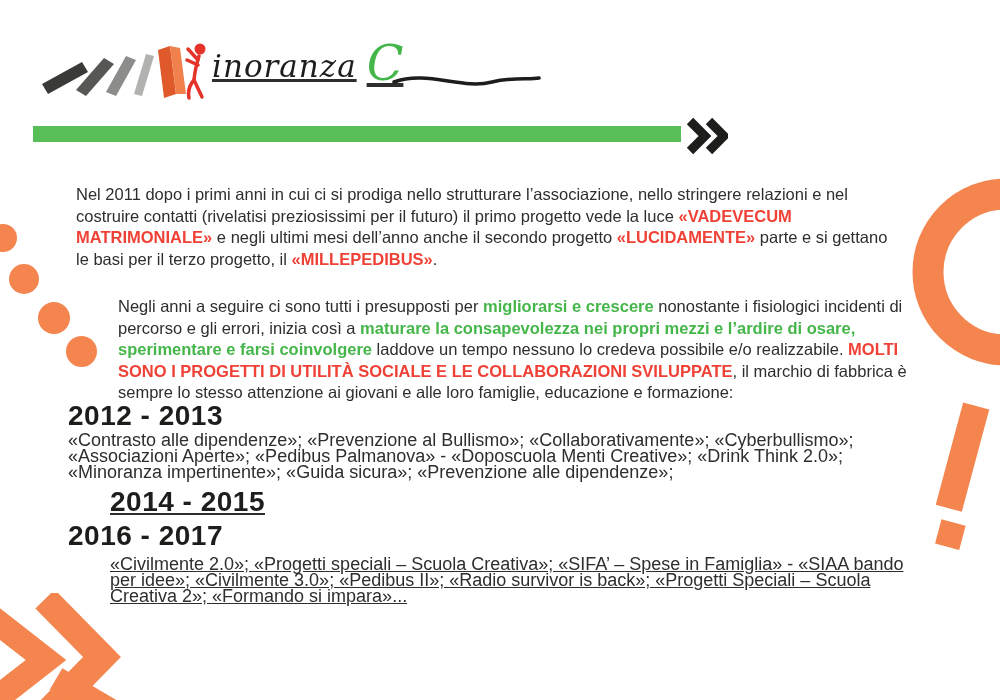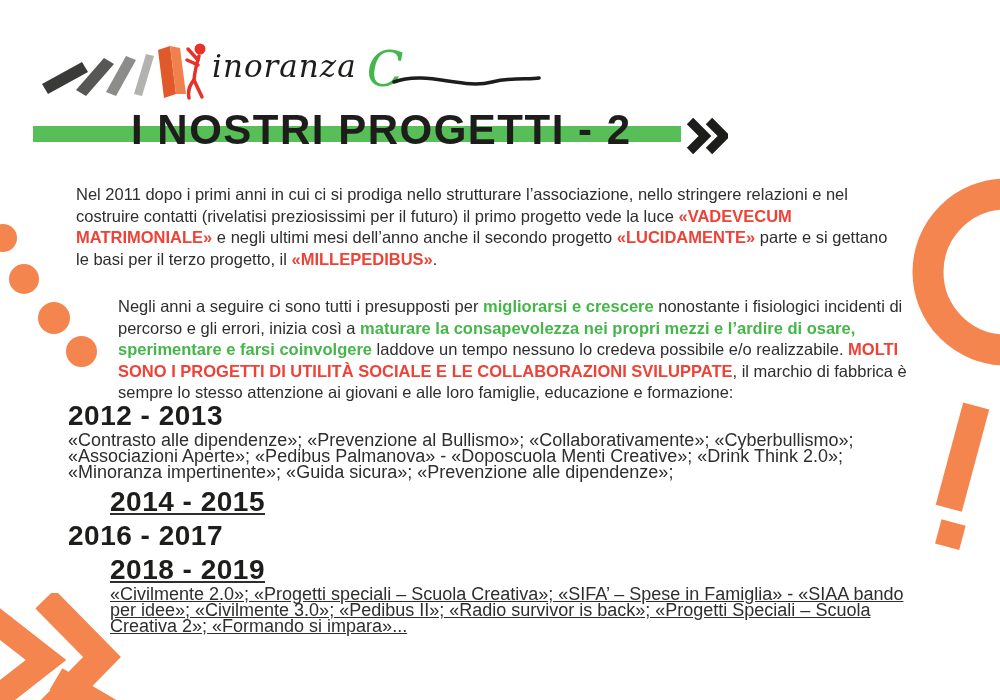--- a/index.html
+++ b/index.html
@@ -1,21 +1,21 @@
 <!DOCTYPE html>
 <html style="--orange: #F5854E; --green: #57BE58; --green_text: #45B649; --red_text: #EF4136; --ink: #1D1D1B; --body: #2E2E2D; --logo_red: #E6332A; --logo_orange: #F0814C; --logo_orange_dark: #E0592B; --gray1: #3A3A39; --gray2: #575756; --gray3: #8C8C8B; --gray4: #B2B2B1;"><head>
 <meta charset="utf-8">
 <style>
   html,body{margin:0;padding:0;}
   .page{position:relative;width:1000px;height:700px;overflow:hidden;background:#ffffff;
         font-family:"Liberation Sans",sans-serif;color:var(--body);}
   
   .logo{position:absolute;left:40px;top:26px;width:480px;height:76px;}
   .logo-mark{position:absolute;left:0;top:10px;}
-  .logo-text{position:absolute;left:172px;top:22px;display:flex;align-items:flex-end;white-space:nowrap;}
+  .logo-text{position:absolute;left:172px;top:22px;display:flex;align-items:flex-start;white-space:nowrap;text-decoration:underline;}
   .logo-script{font-family:"DejaVu Serif",serif;font-style:italic;font-size:31px;color:#1d1d1b;letter-spacing:1px;}
   .logo-initial{font-family:"DejaVu Serif",serif;font-style:italic;font-size:48px;line-height:30px;
                 color:var(--green_text);margin:0 2px 0 10px;}
   .swoosh{position:absolute;left:352px;top:40px;}
   
   .title-band{position:absolute;left:33px;top:126px;width:648px;height:16px;background:var(--green);}
   .title{position:absolute;left:131px;top:106px;margin:0;font-size:42px;font-weight:700;
          letter-spacing:1.5px;color:var(--ink);white-space:nowrap;}
   .title-chevrons{position:absolute;left:686px;top:116px;}
   
@@ -69,42 +69,40 @@
     <div class="logo-text">
       <span class="logo-script">inoranza</span>
       <span class="logo-initial">C</span>
     </div>
     <svg class="swoosh" width="150" height="26" viewBox="0 0 150 26">
       <path d="M2 16 C35 4 70 24 100 16 C120 11 138 14 147 12" style="stroke:var(--ink);stroke-width:3.5;fill:none;stroke-linecap:round;"></path>
     </svg>
   </header>
 
   <div class="title-band"></div>
-  <h1 class="title">I NOSTRI PROGETTI - 2</h1>
   <svg class="title-chevrons" width="42" height="40" viewBox="0 0 42 40">
     <path d="M4 5 L19 20 L4 35" style="stroke:var(--ink);stroke-width:9;fill:none;"></path>
     <path d="M23 5 L38 20 L23 35" style="stroke:var(--ink);stroke-width:9;fill:none;"></path>
   </svg>
 
   <p class="para para1"><span class="run">Nel 2011 dopo i primi anni in cui ci si prodiga nello strutturare l’associazione, nello stringere relazioni e nel costruire contatti (rivelatisi preziosissimi per il futuro) il primo progetto vede la luce </span><span class="run red">«VADEVECUM MATRIMONIALE»</span><span class="run"> e negli ultimi mesi dell’anno anche il secondo progetto </span><span class="run red">«LUCIDAMENTE»</span><span class="run"> parte e si gettano le basi per il terzo progetto, il </span><span class="run red">«MILLEPEDIBUS»</span><span class="run">.</span></p>
   <p class="para para2"><span class="run">Negli anni a seguire ci sono tutti i presupposti per </span><span class="run green">migliorarsi e crescere</span><span class="run"> nonostante i fisiologici incidenti di percorso e gli errori, inizia così a </span><span class="run green">maturare la consapevolezza nei propri mezzi e l’ardire di osare, sperimentare e farsi coinvolgere</span><span class="run"> laddove un tempo nessuno lo credeva possibile e/o realizzabile. </span><span class="run red">MOLTI SONO I PROGETTI DI UTILITÀ SOCIALE E LE COLLABORAZIONI SVILUPPATE</span><span class="run">, il marchio di fabbrica è sempre lo stesso attenzione ai giovani e alle loro famiglie, educazione e formazione:</span></p>
 
   <div class="sections">
       <div class="section">
         <div class="years">2012 - 2013</div>
         <div class="projects">«Contrasto alle dipendenze»; «Prevenzione al Bullismo»; «Collaborativamente»; «Cyberbullismo»; «Associazioni Aperte»; «Pedibus Palmanova» - «Doposcuola Menti Creative»; «Drink Think 2.0»; «Minoranza impertinente»; «Guida sicura»; «Prevenzione alle dipendenze»;</div>
       </div>
       <div class="section indented">
         <div class="years">2014 - 2015</div>
       </div>
       <div class="section">
         <div class="years">2016 - 2017</div>
       </div>
       <div class="section indented">
-        <div class="years">2018 - 2019</div>
         <div class="projects">«Civilmente 2.0»; «Progetti speciali – Scuola Creativa»; «SIFA’ – Spese in Famiglia» - «SIAA bando  per idee»;  «Civilmente 3.0»; «Pedibus II»; «Radio survivor is back»; «Progetti Speciali – Scuola Creativa 2»; «Formando si impara»...</div>
       </div>
     </div>
 
   <div class="dot dot1"></div>
   <div class="dot dot2"></div>
   <div class="dot dot3"></div>
   <div class="dot dot4"></div>
 
   <svg class="ring" width="95" height="215" viewBox="0 0 95 215">

